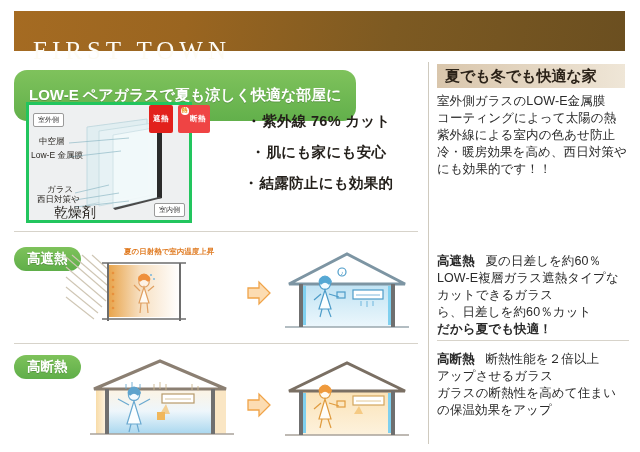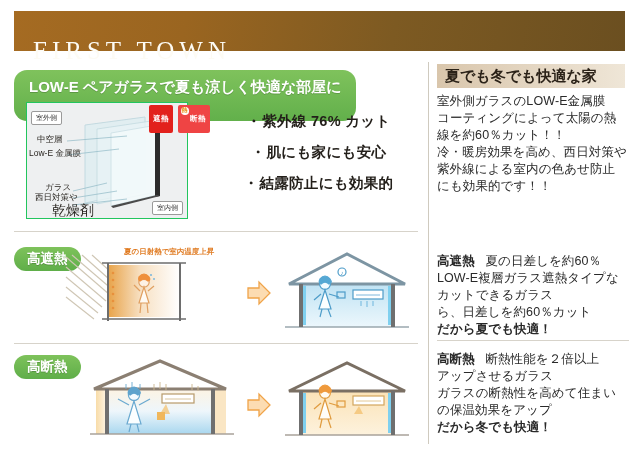--- a/index.html
+++ b/index.html
@@ -13,26 +13,26 @@
   .titlebar .tt{position:absolute;left:19px;top:6px;font-family:"Liberation Serif","DejaVu Serif",serif;
     font-size:25px;letter-spacing:5px;color:#fdfbf4;white-space:nowrap;margin-top:20px;}
 
   
   .vdiv{position:absolute;left:428px;top:62px;width:1px;height:382px;background:#cfcabf;}
   .hdiv{position:absolute;background:#d7d3ca;height:1px;}
 
   
   .greenbar{position:absolute;left:14px;top:70px;height:35px;
     background:linear-gradient(#7fc25c,#62b04b);border-radius:13px;
-    display:flex;align-items:center;padding:0 14px 16px 15px;}
+    display:flex;align-items:flex-end;padding:0 14px 16px 15px;}
   .greenbar span{color:#fff;font-size:15px;font-weight:bold;white-space:nowrap;
     text-shadow:0 1px 0 rgba(0,0,0,.18);}
 
   .glassbox{position:absolute;left:26px;top:102px;width:160px;height:115px;
-    background:#eef0f1;border:1px solid #22c55e;}
+    background:#eef0f1;border:3px solid #22c55e;}
   .tagbox{position:absolute;font-size:7px;border:1px solid #9a9a9a;background:#fff;
     padding:1px 4px;color:#333;border-radius:2px;white-space:nowrap;}
 
   .badge{position:absolute;top:105px;height:12px;border-radius:2px;color:#fff;
     font-size:7.5px;font-weight:bold;display:flex;align-items:center;
     justify-content:center;padding:8px 4px;letter-spacing:.5px;}
   .badge.red{left:149px;background:#e2211c;}
   .badge.org{left:178px;background:#ef4444;padding-left:12px;}
   .badge .bico{position:absolute;left:3px;top:2.2px;width:7.5px;height:7.5px;
     border-radius:50%;background:#fff;color:#e8921c;font-size:6px;line-height:7.5px;
@@ -310,23 +310,22 @@
     </g>
   </svg>
 
   <div class="rhead">
     <span>夏でも冬でも快適な家</span>
   </div>
 
   <div class="rtext" style="top:93px;">
     <div>室外側ガラスのLOW-E金属膜</div>
     <div>コーティングによって太陽の熱</div>
-    <div>線を約60％カット！！</div>
+    <div>紫外線による室内の色あせ防止</div>
     <div>冷・暖房効果を高め、西日対策や</div>
-    <div>紫外線による室内の色あせ防止</div>
     <div>にも効果的です！！</div>
   </div>
 
   <div class="rtext" style="top:253px;">
     <div>
       <b>高遮熱</b>
       <span style="margin-left:7px;">夏の日差しを約60％</span>
     </div>
     <div>LOW-E複層ガラス遮熱タイプな</div>
     <div>カットできるガラス</div>
@@ -335,16 +334,15 @@
   </div>
 
   <div class="rtext" style="top:351px;">
     <div>
       <b>高断熱</b>
       <span style="margin-left:7px;">断熱性能を２倍以上</span>
     </div>
     <div>アップさせるガラス</div>
     <div>ガラスの断熱性を高めて住まい</div>
     <div>の保温効果をアップ</div>
-    <div style="font-weight:bold;">だから冬でも快適！</div>
   </div>
 
 </div>
 
 </body></html>

